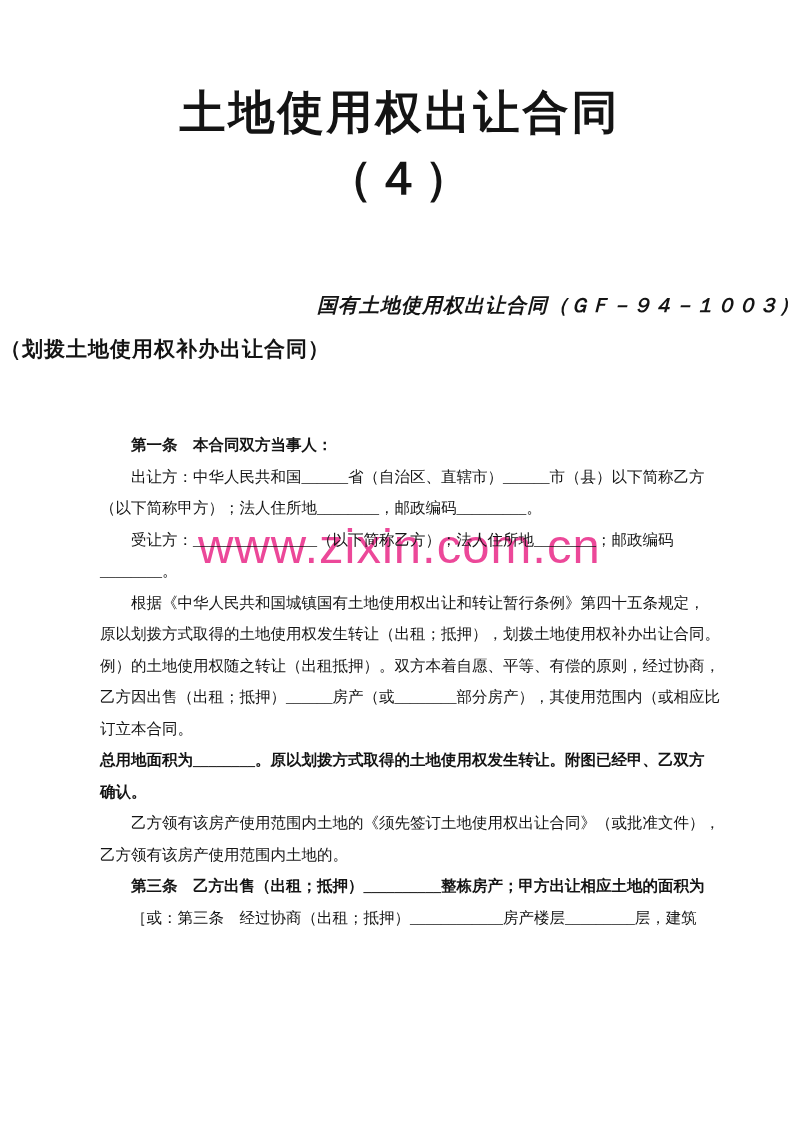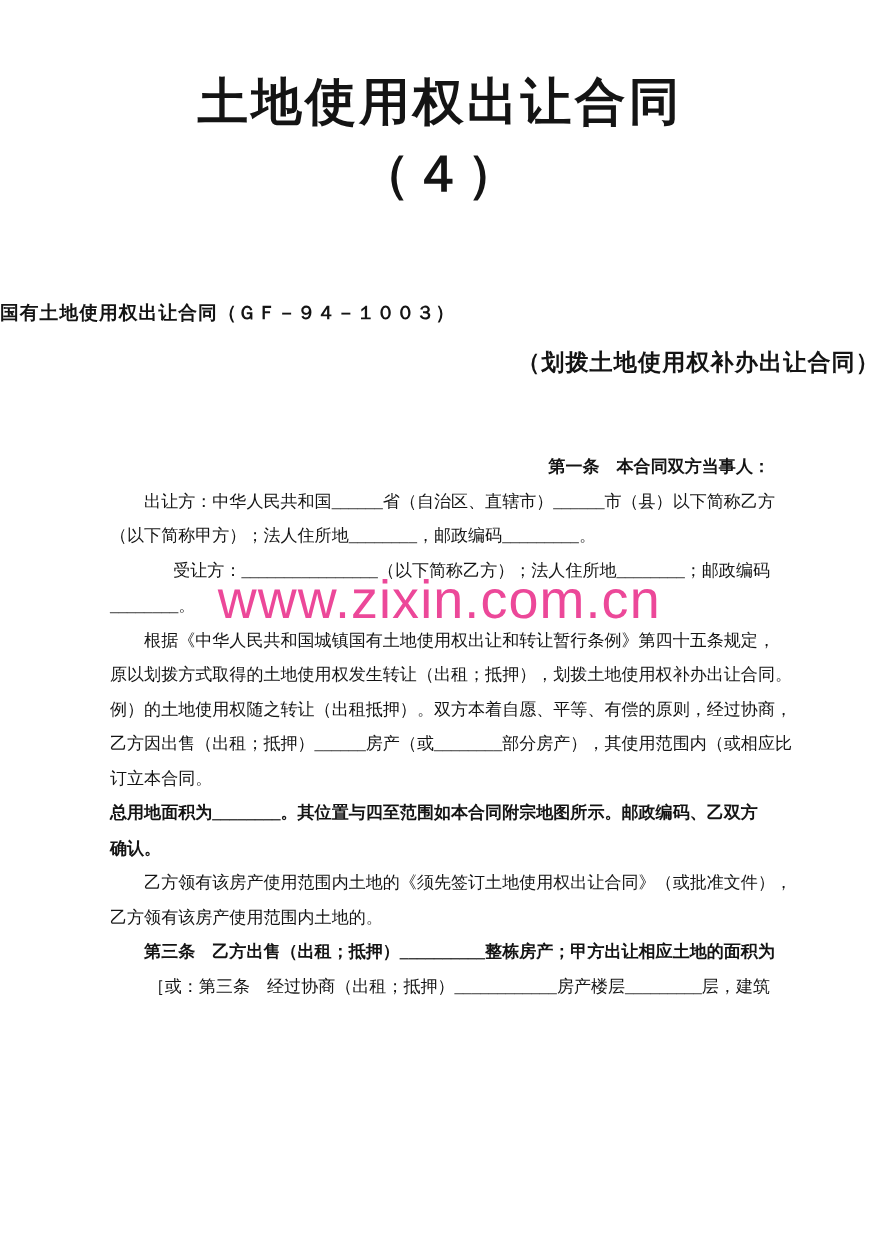--- a/index.html
+++ b/index.html
@@ -27,56 +27,56 @@
     letter-spacing: 1px;
     color: #ec4899;
     white-space: nowrap;
     user-select: none;
   }
   .content {
     position: relative;
     z-index: 1;
   }
   .title-block {
-    padding-top: 60px;
+    padding-top: 80px;
     text-align: center;
     font-weight: bold;
     font-size: 46px;
     line-height: 66px;
     letter-spacing: 3px;
   }
   .subtitle1 {
     margin-top: 74px;
-    text-align: left;
+    text-align: right;
     font-weight: bold;
-    font-size: 17px;
+    font-size: 20px;
     line-height: 38px;
     letter-spacing: 1px;
+    font-style: italic;
   }
   .subtitle2 {
     margin-top: 6px;
-    text-align: right;
+    text-align: left;
     font-weight: bold;
     font-size: 21px;
     line-height: 38px;
     letter-spacing: 1px;
   }
   .body-block {
     margin: 61px 100px 0 100px;
     width: 600px;
     font-size: 15.5px;
     line-height: 31.5px;
     white-space: nowrap;
   }
   .line {
     height: 31.5px;
   }
   .indent {
     text-indent: 2em;
-    text-align: right;
   }
   .bold {
     font-weight: bold;
   }
 </style>
 </head>
 <body>
 
 <div class="page">
 
@@ -97,21 +97,21 @@
       <div class="line bold indent">第一条　本合同双方当事人：</div>
       <div class="line indent">出让方：中华人民共和国______省（自治区、直辖市）______市（县）以下简称乙方</div>
       <div class="line">（以下简称甲方）；法人住所地________，邮政编码_________。</div>
       <div class="line indent">受让方：________________（以下简称乙方）；法人住所地________；邮政编码</div>
       <div class="line">________。</div>
       <div class="line indent">根据《中华人民共和国城镇国有土地使用权出让和转让暂行条例》第四十五条规定，</div>
       <div class="line">原以划拨方式取得的土地使用权发生转让（出租；抵押），划拨土地使用权补办出让合同。</div>
       <div class="line">例）的土地使用权随之转让（出租抵押）。双方本着自愿、平等、有偿的原则，经过协商，</div>
       <div class="line">乙方因出售（出租；抵押）______房产（或________部分房产），其使用范围内（或相应比</div>
       <div class="line">订立本合同。</div>
-      <div class="line bold">总用地面积为________。其位置与四至范围如本合同附宗地图所示。邮政编码、乙双方</div>
+      <div class="line bold">总用地面积为________。原以划拨方式取得的土地使用权发生转让。附图已经甲、乙双方</div>
       <div class="line bold">确认。</div>
       <div class="line indent">乙方领有该房产使用范围内土地的《须先签订土地使用权出让合同》（或批准文件），</div>
       <div class="line">乙方领有该房产使用范围内土地的。</div>
       <div class="line bold indent">第三条　乙方出售（出租；抵押）__________整栋房产；甲方出让相应土地的面积为</div>
       <div class="line indent">［或：第三条　经过协商（出租；抵押）____________房产楼层_________层，建筑</div>
     </div>
 
   </div>
 </div>
 

